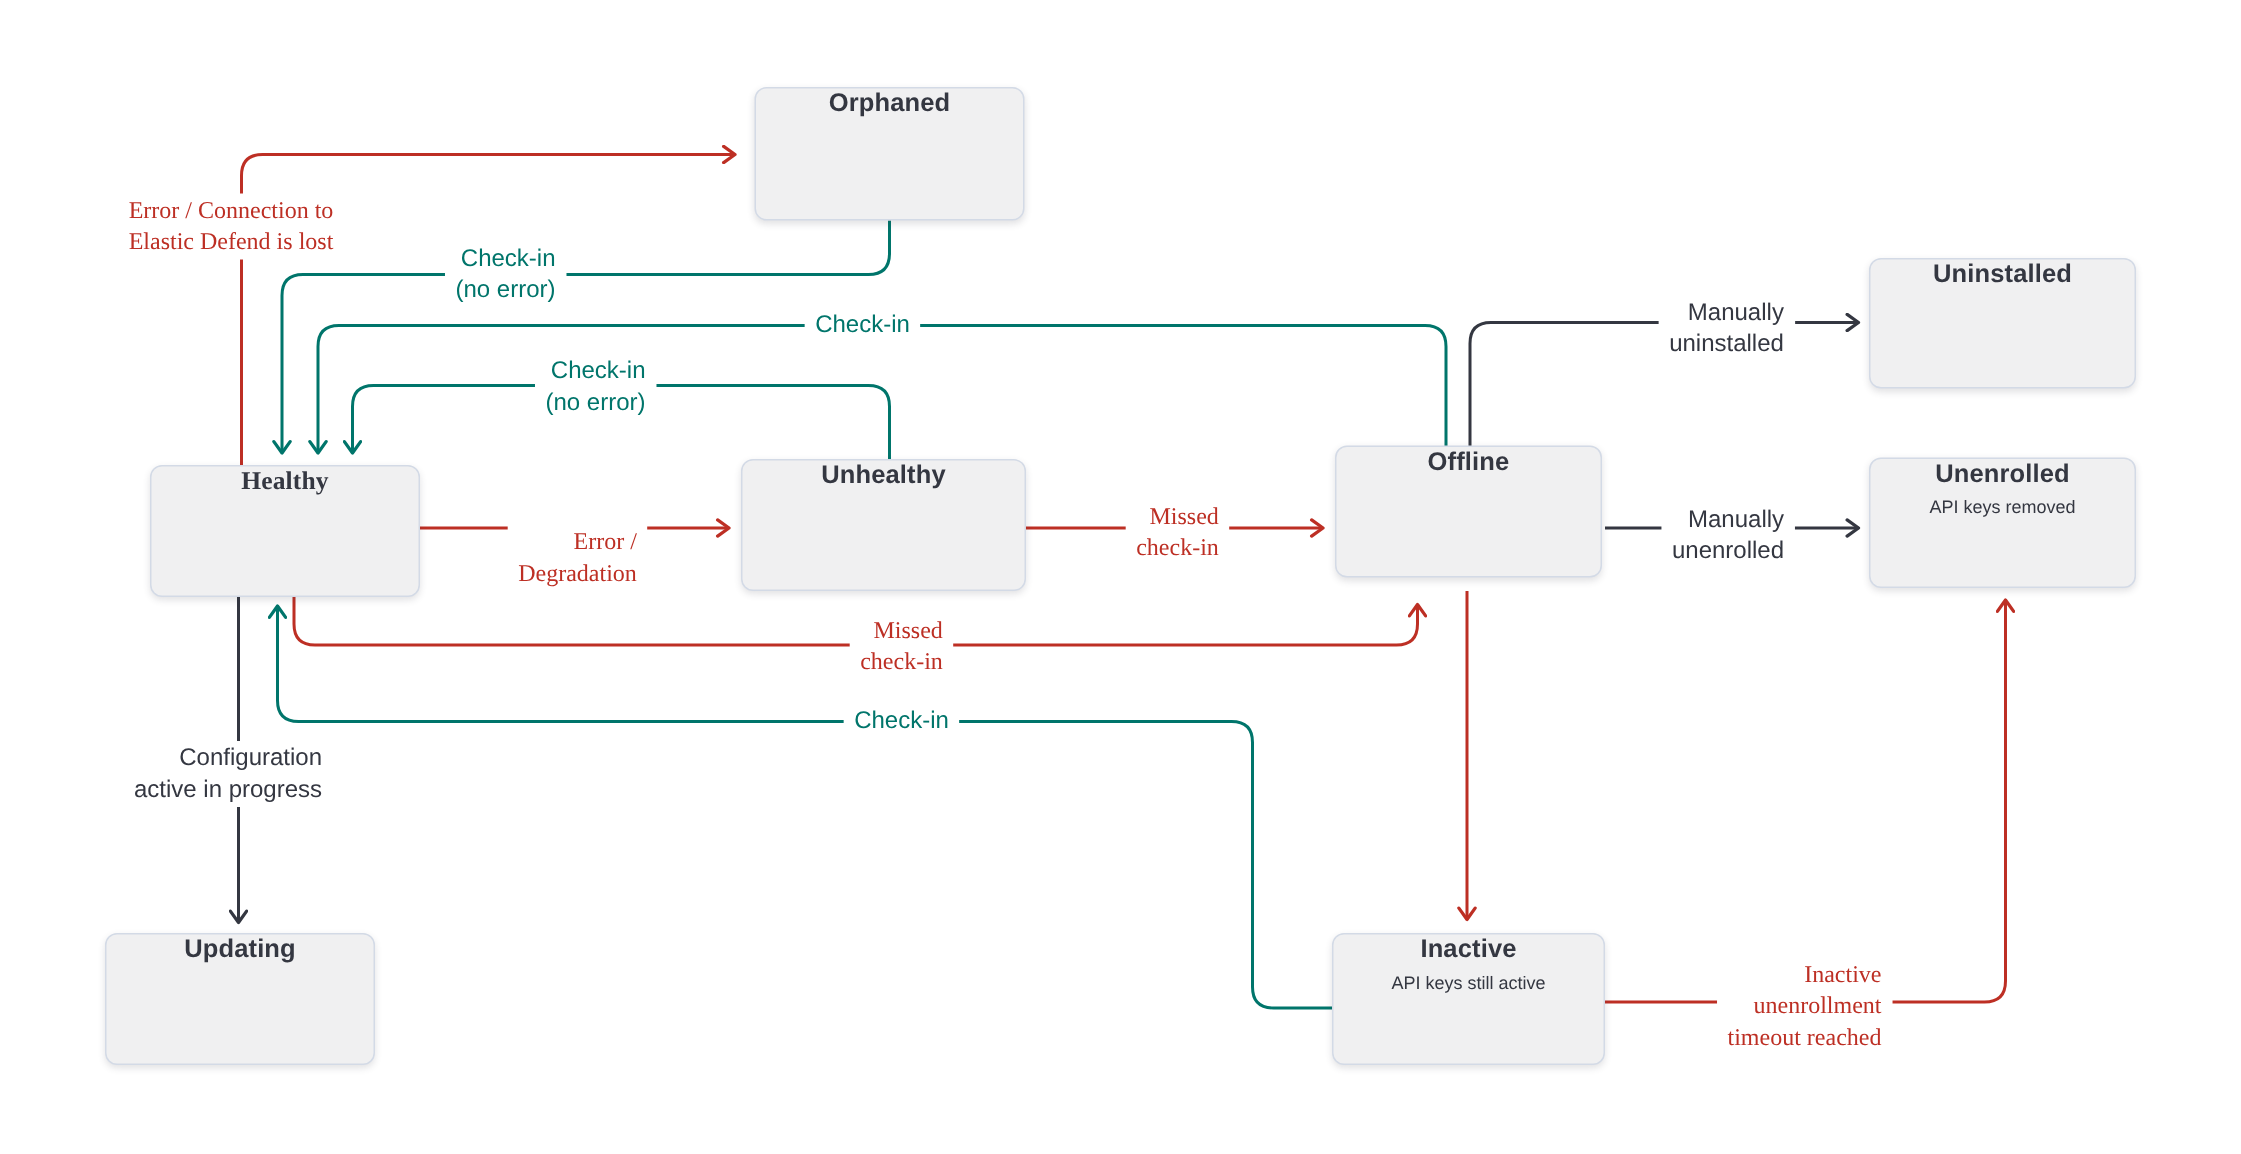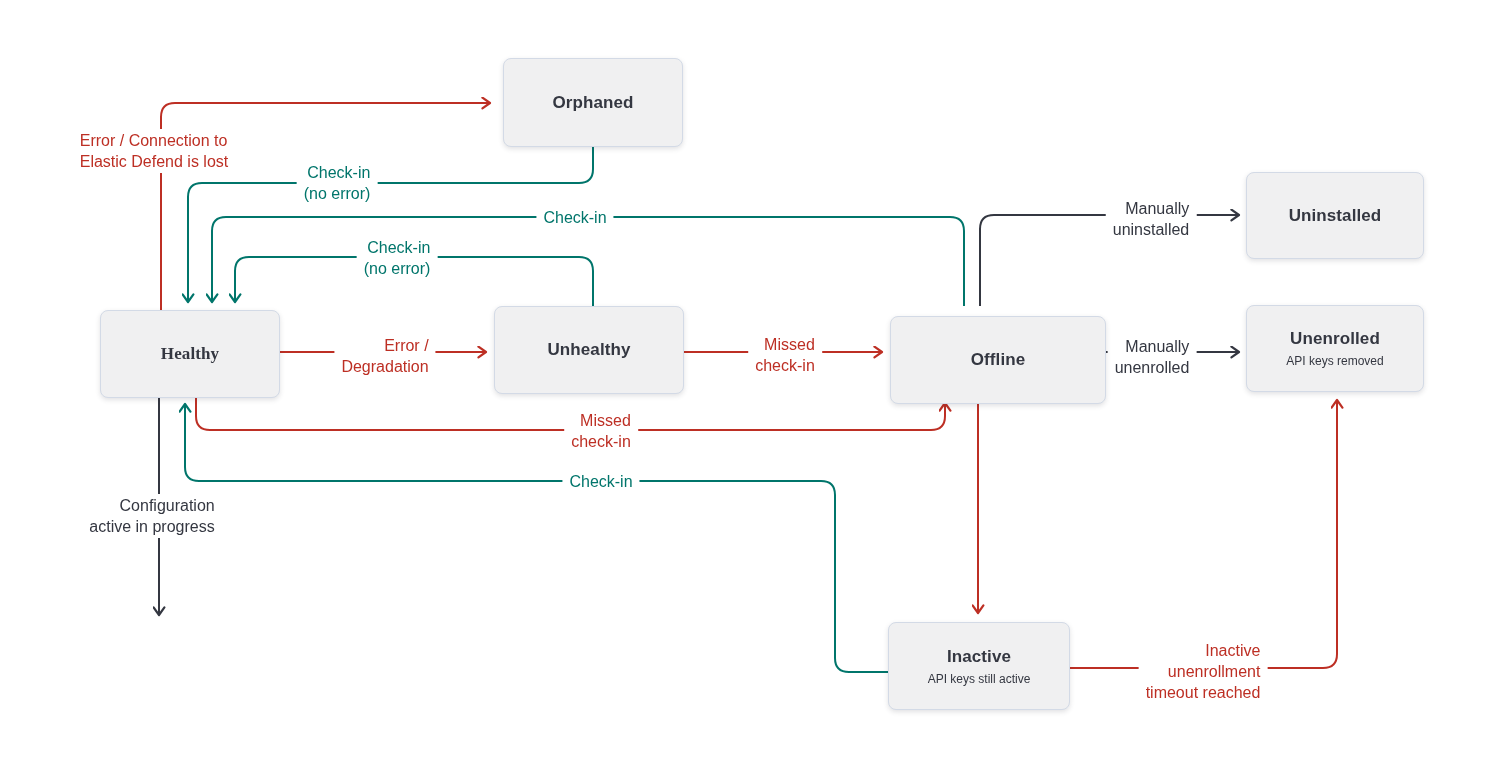--- a/index.html
+++ b/index.html
@@ -29,40 +29,39 @@
   .node {
     position:absolute;
     box-sizing:border-box;
     background: var(--node_fill);
     border: 1px solid var(--node_border);
     border-radius: 8px;
     box-shadow: 0 2px 5px rgba(52,55,65,0.15);
     display:flex;
     flex-direction:column;
     align-items:center;
-    justify-content:center;
     gap: 5px;
     color: var(--node_text);
     text-align:center;
   }
   .node .node-title { font-size:17px; font-weight:700; letter-spacing:0.1px; }
   .node .node-sub   { font-size:12px; font-weight:400; }
   .node .node-sub:empty { display:none; }
 
   .edge-label {
     position:absolute;
     transform: translate(-50%,-50%);
     background: var(--bg);
     padding: 1px 7px;
     font-size: 16px;
     line-height: 21px;
     text-align: right;
     white-space: pre-line;
   }
-  .edge-label.red  { color: var(--red); }
+  .edge-label.red  { color: var(--red); font-family: Liberation Serif, serif; }
   .edge-label.teal { color: var(--teal); }
   .edge-label.dark { color: var(--dark); }
   .edge-label.align-left { text-align:left; }
 </style>
 </head>
 <body>
 
 <div class="canvas">
 
   <svg class="edges" viewBox="0 0 1494 769" aria-hidden="true">
@@ -93,21 +92,21 @@
     <path class="edge stroke-red" d="M1070,668 H1323 Q1337,668 1337,654 V400" marker-end="url(#m-red)"></path>
   </svg>
 
   <div class="edge-label red align-left" style="left:154px; top:151px;">Error / Connection to
 Elastic Defend is lost</div>
   <div class="edge-label teal" style="left:337px; top:183px;">Check-in
 (no error)</div>
   <div class="edge-label teal" style="left:575px; top:217px;">Check-in</div>
   <div class="edge-label teal" style="left:397px; top:258px;">Check-in
 (no error)</div>
-  <div class="edge-label red" style="left:385px; top:356px;">Error /
+  <div class="edge-label red" style="left:385px; top:372px;">Error /
 Degradation</div>
   <div class="edge-label red" style="left:785px; top:355px;">Missed
 check-in</div>
   <div class="edge-label red" style="left:601px; top:431px;">Missed
 check-in</div>
   <div class="edge-label teal" style="left:601px; top:481px;">Check-in</div>
   <div class="edge-label dark" style="left:152px; top:516px;">Configuration
 active in progress</div>
   <div class="edge-label dark" style="left:1151px; top:219px;">Manually
 uninstalled</div>
@@ -122,32 +121,35 @@
   </div>
 
   <div class="node" style="left:100px; top:310px; width:180px; height:88px;font-family:Liberation Serif, serif;">
     <div class="node-title">Healthy</div>
   </div>
 
   <div class="node" style="left:494px; top:306px; width:190px; height:88px;">
     <div class="node-title">Unhealthy</div>
   </div>
 
-  <div class="node" style="left:890px; top:316px; width:216px; height:88px;">
+  <div class="node" style="left:890px; top:297px; width:178px; height:88px;">
     <div class="node-title">Offline</div>
   </div>
 
   <div class="node" style="left:1246px; top:172px; width:178px; height:87px;">
     <div class="node-title">Uninstalled</div>
   </div>
 
   <div class="node" style="left:1246px; top:305px; width:178px; height:87px;">
     <div class="node-title">Unenrolled</div>
     <div class="node-sub">API keys removed</div>
   </div>
 
   <div class="node" style="left:888px; top:622px; width:182px; height:88px;">
     <div class="node-title">Inactive</div>
     <div class="node-sub">API keys still active</div>
   </div>
 
+  <div class="node" style="left:70px; top:622px; width:180px; height:88px;">
+    <div class="node-title">Updating</div>
+  </div>
 
 </div>
 
 </body></html>

